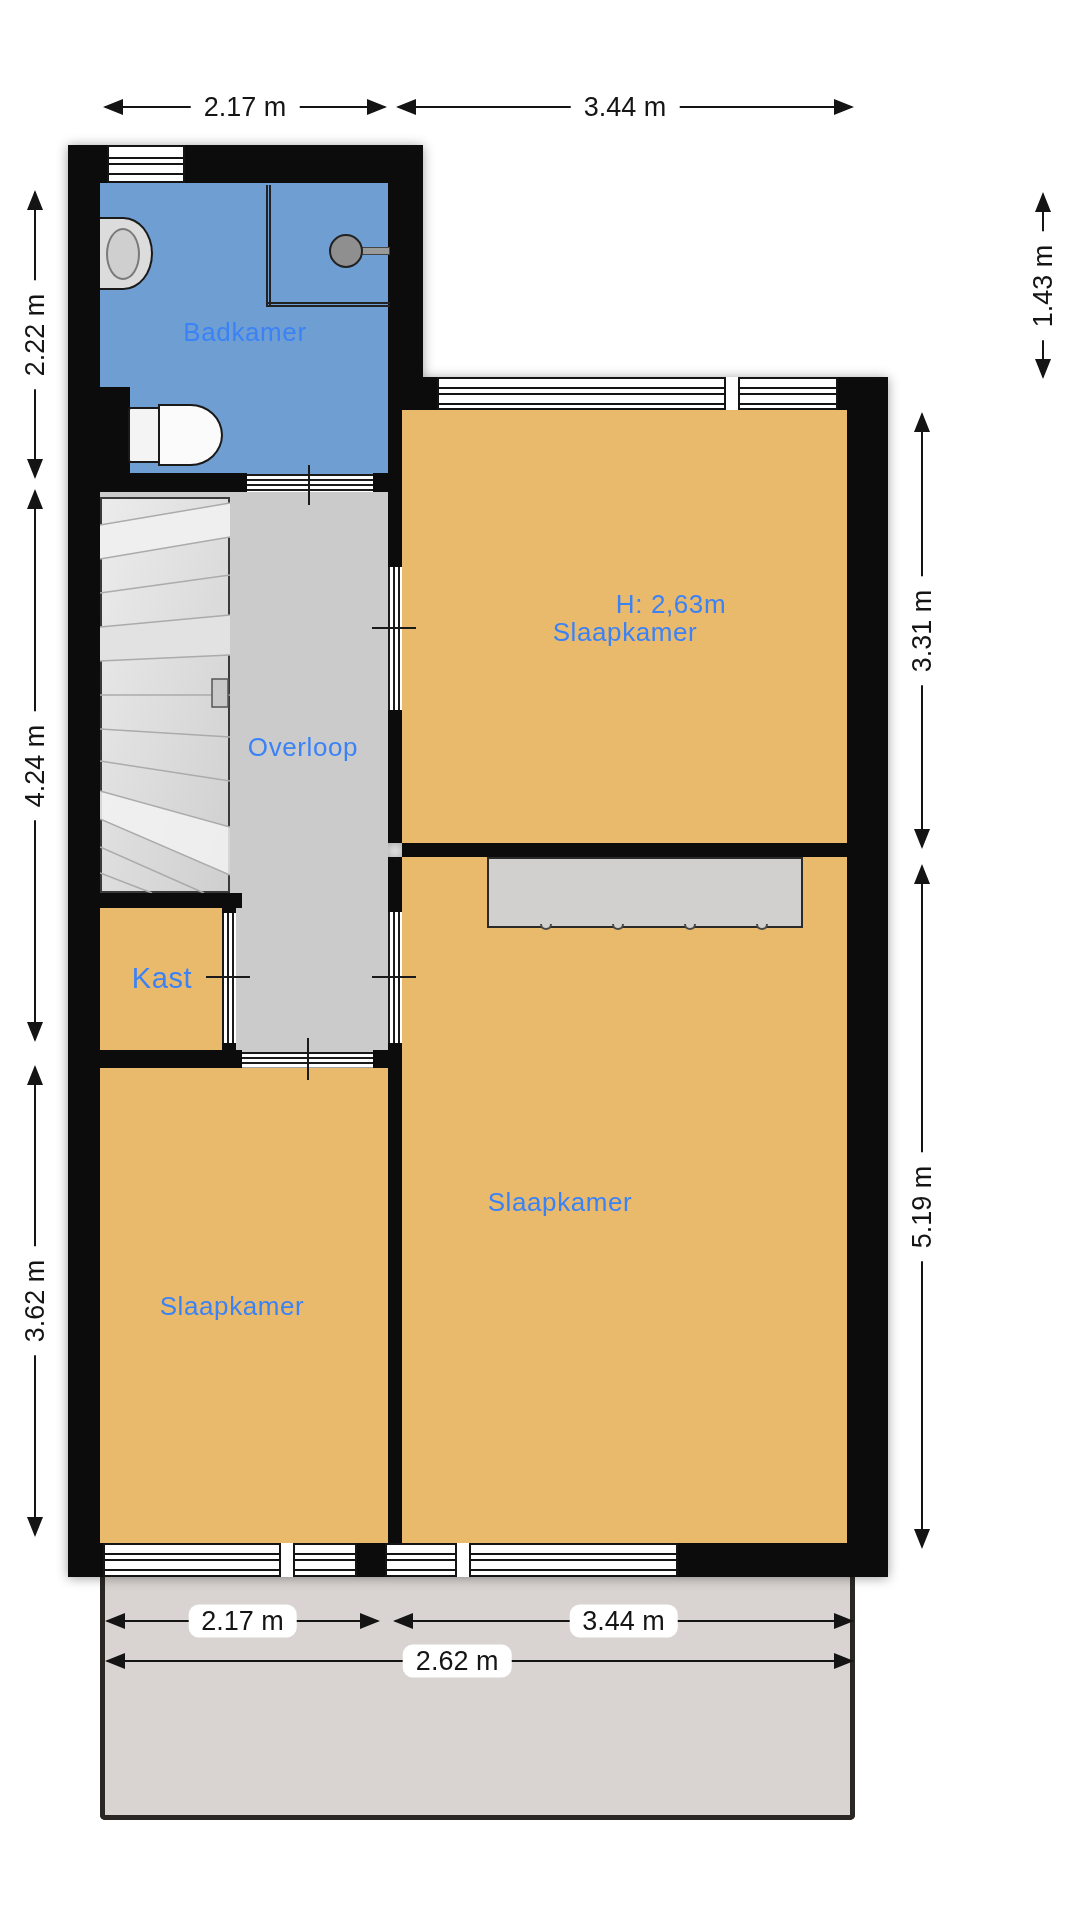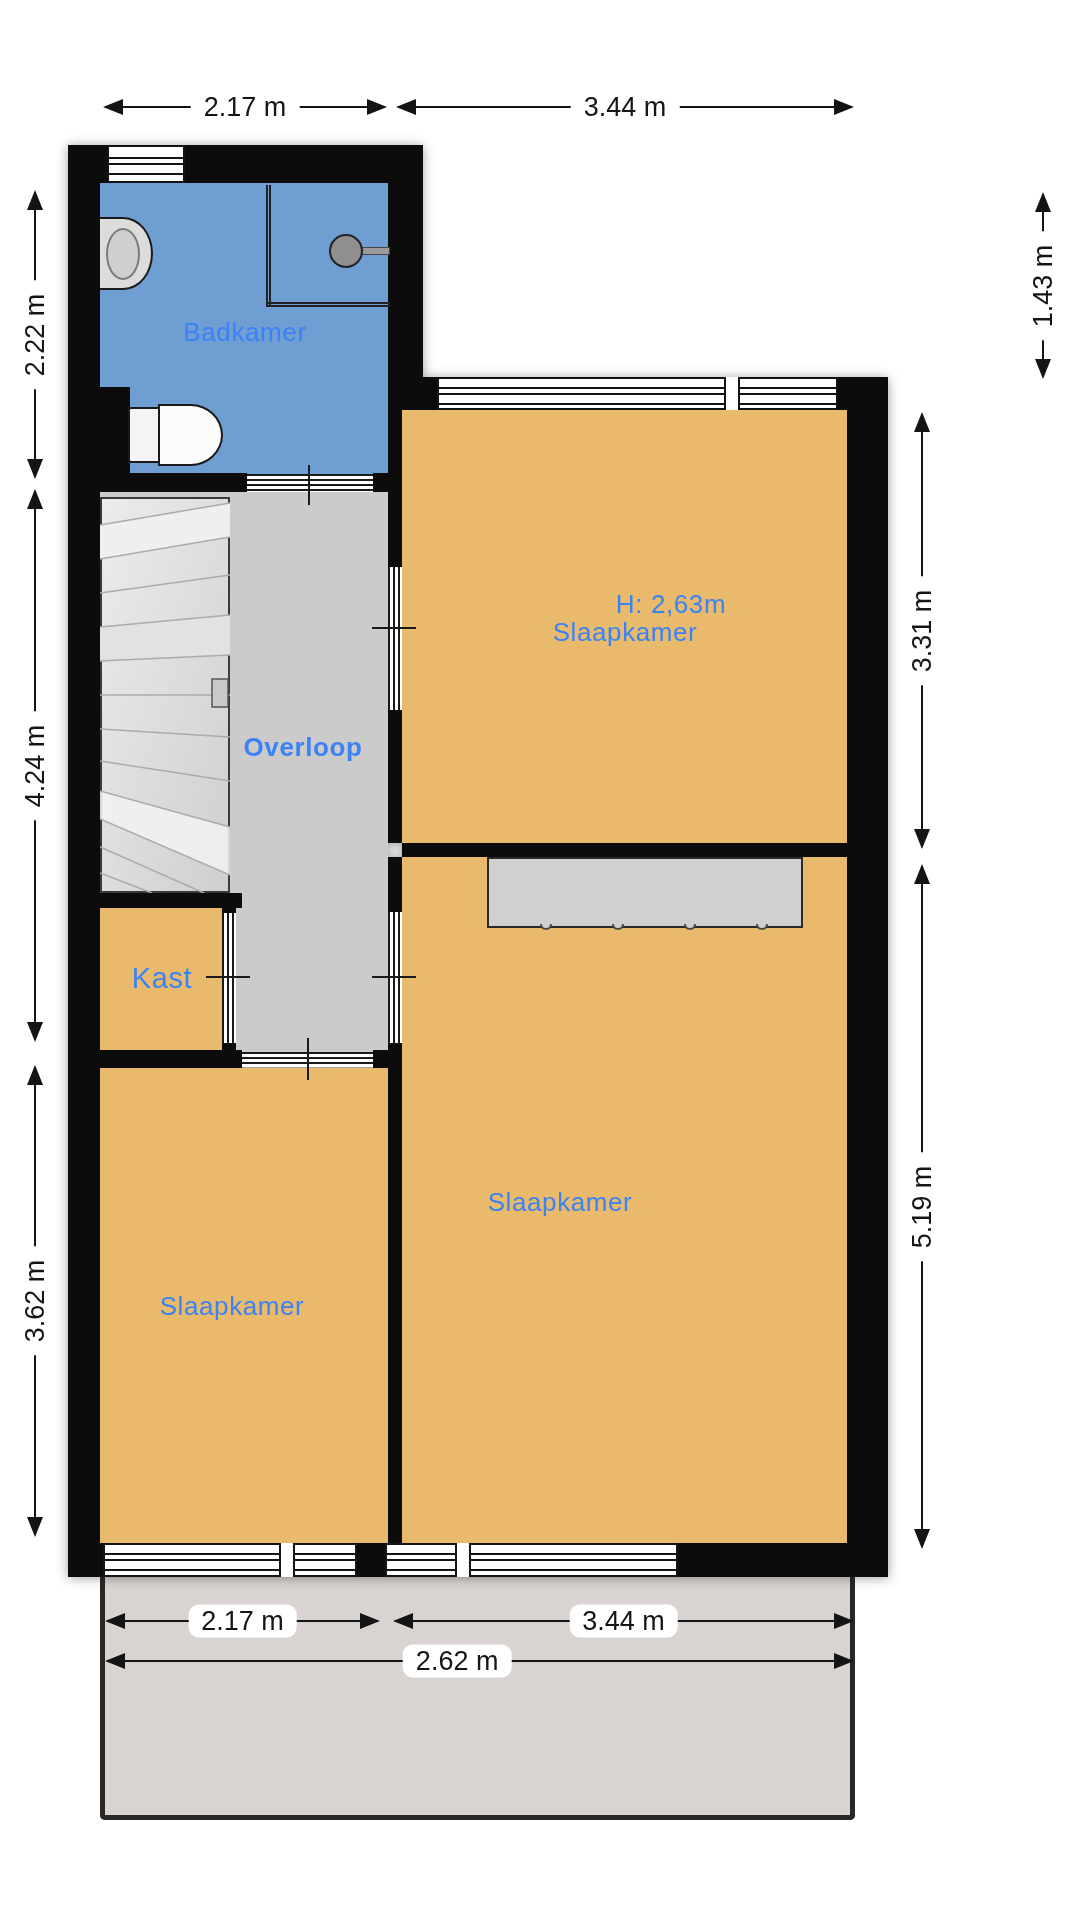--- a/index.html
+++ b/index.html
@@ -160,21 +160,21 @@
     <div class="abs" style="left:360px;top:247px;width:30px;height:8px;background:#9a9a9a;border:1px solid #444;box-sizing:border-box;"></div>
     <div class="abs" style="left:329px;top:234px;width:34px;height:34px;border-radius:50%;background:#8f8f8f;
                 border:2px solid #222;box-sizing:border-box;"></div>
 
     <div class="abs" style="left:128px;top:407px;width:34px;height:56px;background:#f4f4f4;border:2px solid #1a1a1a;
                 border-radius:3px;box-sizing:border-box;"></div>
     <div class="abs" style="left:158px;top:404px;width:65px;height:62px;background:#fbfbfb;border:2px solid #1a1a1a;
                 border-radius:0 50% 50% 0 / 0 50% 50% 0;box-sizing:border-box;"></div>
 
     <div class="room-label" style="left:245px;top:332px;">Badkamer</div>
-    <div class="room-label" style="left:303px;top:747px;font-weight:bold;">Overloop</div>
+    <div class="room-label" style="left:303px;top:747px;">Overloop</div>
     <div class="room-label" style="left:162px;top:978px;font-size:29px;">Kast</div>
     <div class="room-label" style="left:627px;top:604px;margin-left:44px;">H: 2,63m</div>
     <div class="room-label" style="left:625px;top:632px;">Slaapkamer</div>
     <div class="room-label" style="left:560px;top:1202px;">Slaapkamer</div>
     <div class="room-label" style="left:232px;top:1306px;">Slaapkamer</div>
   </div>
 
   <div id="dims">
 
     <div class="dimh" style="left:105px;top:102px;width:280px;">

